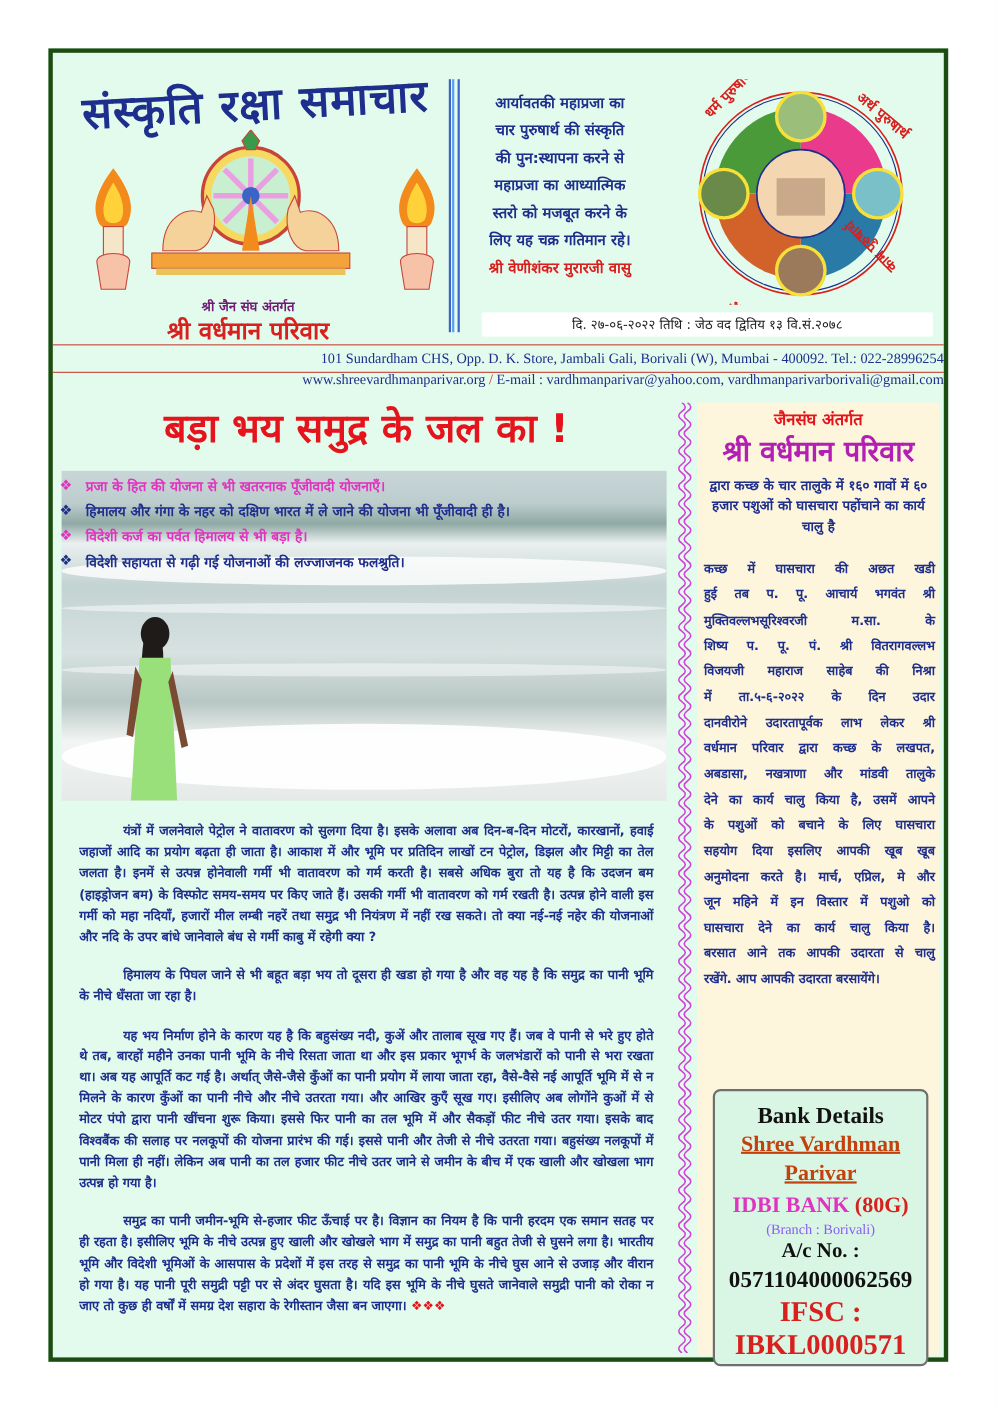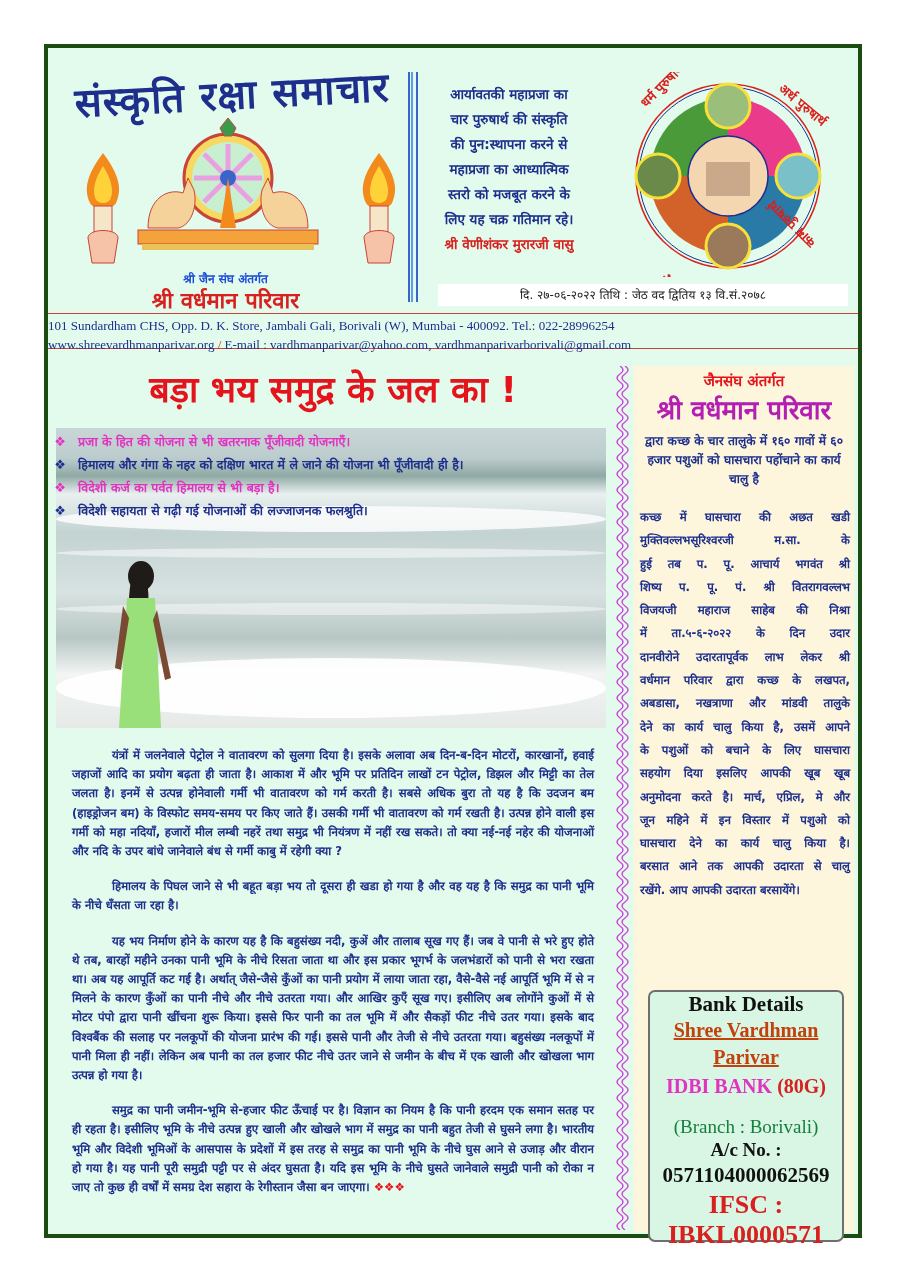--- a/index.html
+++ b/index.html
@@ -6,29 +6,29 @@
   body{width:905px;height:1280px;position:relative;overflow:hidden;font-family:"DejaVu Sans",sans-serif;}
   .frame{position:absolute;left:44px;top:44px;width:810px;height:1186px;border:4px solid #1b4d12;background:#e2fbec;box-sizing:content-box;}
   
   .masthead{position:absolute;left:0;top:0;width:355px;height:262px;}
   .mast-title{position:absolute;left:24px;top:18px;width:320px;text-align:center;font-family:"DejaVu Sans",sans-serif;font-weight:bold;font-size:40px;color:#1d2e8c;letter-spacing:1px;transform:rotate(-3deg);}
   .emblem{position:absolute;left:80px;top:70px;width:200px;height:140px;}
   .torch{position:absolute;top:100px;width:50px;height:120px;}
   .torch.left{left:30px;}
   .torch.right{left:306px;}
   .motto{position:absolute;left:0;top:205px;width:355px;text-align:center;font-size:11px;color:#d2322a;font-weight:bold;}
-  .sub{position:absolute;left:0;top:222px;width:355px;text-align:center;font-size:12px;color:#1d4ed8;font-weight:bold;}
+  .sub{position:absolute;left:0;top:222px;width:355px;text-align:center;font-size:12px;color:#701a75;font-weight:bold;}
   .org{position:absolute;left:0;top:236px;width:355px;text-align:center;font-size:22px;color:#d8201e;font-weight:bold;}
   .vrule{position:absolute;left:360px;top:24px;width:6px;height:230px;border-left:2px solid #3a64c7;border-right:2px solid #3a64c7;}
   .vrule::after{content:"";position:absolute;left:1px;top:0;width:2px;height:100%;background:#5b9cf0;}
   .quote{position:absolute;left:372px;top:34px;width:178px;text-align:center;font-size:13.5px;line-height:25px;color:#1d2e8c;font-weight:bold;}
   .quote .author{color:#d8201e;}
   .wheel{position:absolute;left:560px;top:24px;width:240px;height:205px;}
   .dateline{position:absolute;left:390px;top:236px;width:410px;height:22px;background:#ffffff;text-align:center;font-size:12px;line-height:22px;color:#222;}
-  .addr{position:absolute;left:0;top:265px;width:810px;height:36px;border-top:1.5px solid #c8443a;border-bottom:1.5px solid #c8443a;text-align:left;font-family:"Liberation Serif",serif;font-size:13px;line-height:19px;color:#1d2e8c;padding-top:2px;box-sizing:border-box;}
+  .addr{position:absolute;left:0;top:265px;width:810px;height:26px;border-top:1.5px solid #c8443a;border-bottom:1.5px solid #c8443a;text-align:right;font-family:"Liberation Serif",serif;font-size:13px;line-height:19px;color:#1d2e8c;padding-top:2px;box-sizing:border-box;}
   .addr .slash{color:#d8201e;}
   
   .headline{position:absolute;left:0;top:316px;width:570px;text-align:center;font-size:36px;font-weight:bold;color:#e5141c;}
   .photo{position:absolute;left:8px;top:380px;width:550px;height:300px;overflow:hidden;background:linear-gradient(#c9d6d8 0%,#bccccd 10%,#8fa9a4 16%,#e9f0ef 22%,#c3d3d2 35%,#d7e2e1 55%,#b8c7c4 70%,#f2f5f4 82%,#e5e9e7 100%);}
   .wave{position:absolute;left:0;width:100%;height:20px;background:#ffffff;opacity:.75;border-radius:50%;}
   .girl{position:absolute;left:45px;top:130px;width:80px;height:170px;}
   .bullets{position:absolute;left:4px;top:382px;width:560px;font-size:12.5px;line-height:23px;font-weight:bold;z-index:2;}
   .bullets li{list-style:none;display:flex;align-items:center;}
   .bullets ul{margin:0;padding:0;}
   .bul-icon{display:inline-block;width:16px;margin-right:10px;text-align:center;font-size:13px;}
@@ -41,25 +41,25 @@
   .zigzag{position:absolute;left:568px;top:318px;width:14px;height:864px;background:repeating-linear-gradient(180deg,transparent 0 2px,transparent 2px 4px);}
   .zigzag svg{width:14px;height:864px;}
   
   .rightcol{position:absolute;left:586px;top:318px;width:220px;height:866px;background:#fdf6dc;}
   .r-sub{position:absolute;left:0;top:4px;width:220px;text-align:center;color:#e5141c;font-weight:bold;font-size:15px;}
   .r-title{position:absolute;left:0;top:25px;width:220px;text-align:center;color:#b21fb2;font-weight:bold;font-size:26px;}
   .r-intro{position:absolute;left:4px;top:66px;width:212px;text-align:center;color:#1d2e8c;font-weight:bold;font-size:12.2px;line-height:19px;}
   .r-body{position:absolute;left:6px;top:140px;width:210px;text-align:justify;text-align-last:justify;color:#1d2e8c;font-weight:bold;font-size:11.6px;line-height:23.3px;}
   .r-body span{display:block;}
   .bank{position:absolute;left:14px;top:624px;width:196px;height:252px;background:#d9f6e4;border:2px solid #6f6f6f;border-radius:7px;box-sizing:border-box;text-align:center;font-family:"Liberation Serif",serif;font-weight:bold;}
-  .bk-h{font-size:21px;color:#111;}
+  .bk-h{font-size:21px;color:#111;margin-top:10px;}
   .bk-name{font-size:20px;color:#c2410c;line-height:27px;text-decoration:underline;}
   .bk-bank{font-size:20px;color:#e133c0;margin-top:4px;}
   .bk-bank .g{color:#d8201e;}
-  .bk-branch{font-size:19px;color:#15803d;font-weight:normal;margin-top:18px;}
+  .bk-branch{font-size:13px;color:#8b5cf6;font-weight:normal;margin-top:2px;}
   .bk-ac{font-size:19px;color:#111;margin-top:1px;}
   .bk-num{font-size:21px;color:#111;margin-top:2px;}
   .bk-ifsc{font-size:26px;color:#d8201e;margin-top:2px;}
 </style>
 </head>
 <body>
 
 <div class="frame">
 
   <div class="masthead">
@@ -193,22 +193,22 @@
       <path d="M9 0 Q15 4 9 8 Q3 12 9 16 Q15 20 9 24 Q3 28 9 32 Q15 36 9 40 Q3 44 9 48 Q15 52 9 56 Q3 60 9 64 Q15 68 9 72 Q3 76 9 80 Q15 84 9 88 Q3 92 9 96 Q15 100 9 104 Q3 108 9 112 Q15 116 9 120 Q3 124 9 128 Q15 132 9 136 Q3 140 9 144 Q15 148 9 152 Q3 156 9 160 Q15 164 9 168 Q3 172 9 176 Q15 180 9 184 Q3 188 9 192 Q15 196 9 200 Q3 204 9 208 Q15 212 9 216 Q3 220 9 224 Q15 228 9 232 Q3 236 9 240 Q15 244 9 248 Q3 252 9 256 Q15 260 9 264 Q3 268 9 272 Q15 276 9 280 Q3 284 9 288 Q15 292 9 296 Q3 300 9 304 Q15 308 9 312 Q3 316 9 320 Q15 324 9 328 Q3 332 9 336 Q15 340 9 344 Q3 348 9 352 Q15 356 9 360 Q3 364 9 368 Q15 372 9 376 Q3 380 9 384 Q15 388 9 392 Q3 396 9 400 Q15 404 9 408 Q3 412 9 416 Q15 420 9 424 Q3 428 9 432 Q15 436 9 440 Q3 444 9 448 Q15 452 9 456 Q3 460 9 464 Q15 468 9 472 Q3 476 9 480 Q15 484 9 488 Q3 492 9 496 Q15 500 9 504 Q3 508 9 512 Q15 516 9 520 Q3 524 9 528 Q15 532 9 536 Q3 540 9 544 Q15 548 9 552 Q3 556 9 560 Q15 564 9 568 Q3 572 9 576 Q15 580 9 584 Q3 588 9 592 Q15 596 9 600 Q3 604 9 608 Q15 612 9 616 Q3 620 9 624 Q15 628 9 632 Q3 636 9 640 Q15 644 9 648 Q3 652 9 656 Q15 660 9 664 Q3 668 9 672 Q15 676 9 680 Q3 684 9 688 Q15 692 9 696 Q3 700 9 704 Q15 708 9 712 Q3 716 9 720 Q15 724 9 728 Q3 732 9 736 Q15 740 9 744 Q3 748 9 752 Q15 756 9 760 Q3 764 9 768 Q15 772 9 776 Q3 780 9 784 Q15 788 9 792 Q3 796 9 800 Q15 804 9 808 Q3 812 9 816 Q15 820 9 824 Q3 828 9 832 Q15 836 9 840 Q3 844 9 848 Q15 852 9 856 Q3 860 9 864" fill="none" stroke="#d040d8" stroke-width="1.4"></path>
     </svg>
   </div>
 
   <div class="rightcol">
     <div class="r-sub">जैनसंघ अंतर्गत</div>
     <div class="r-title">श्री वर्धमान परिवार</div>
     <div class="r-intro">द्वारा कच्छ के चार तालुके में १६० गावों में ६० हजार पशुओं को घासचारा पहोंचाने का कार्य चालु है</div>
     <div class="r-body">
       <span>कच्छ में घासचारा की अछत खडी</span>
+      <span>हुई तब प. पू. आचार्य भगवंत श्री</span>
       <span>मुक्तिवल्लभसूरिश्वरजी म.सा. के</span>
-      <span>हुई तब प. पू. आचार्य भगवंत श्री</span>
       <span>शिष्य प. पू. पं. श्री वितरागवल्लभ</span>
       <span>विजयजी महाराज साहेब की निश्रा</span>
       <span>में ता.५-६-२०२२ के दिन उदार</span>
       <span>दानवीरोने उदारतापूर्वक लाभ लेकर श्री</span>
       <span>वर्धमान परिवार द्वारा कच्छ के लखपत,</span>
       <span>अबडासा, नखत्राणा और मांडवी तालुके</span>
       <span>देने का कार्य चालु किया है, उसमें आपने</span>
       <span>के पशुओं को बचाने के लिए घासचारा</span>
       <span>सहयोग दिया इसलिए आपकी खूब खूब</span>
       <span>अनुमोदना करते है। मार्च, एप्रिल, मे और</span>

